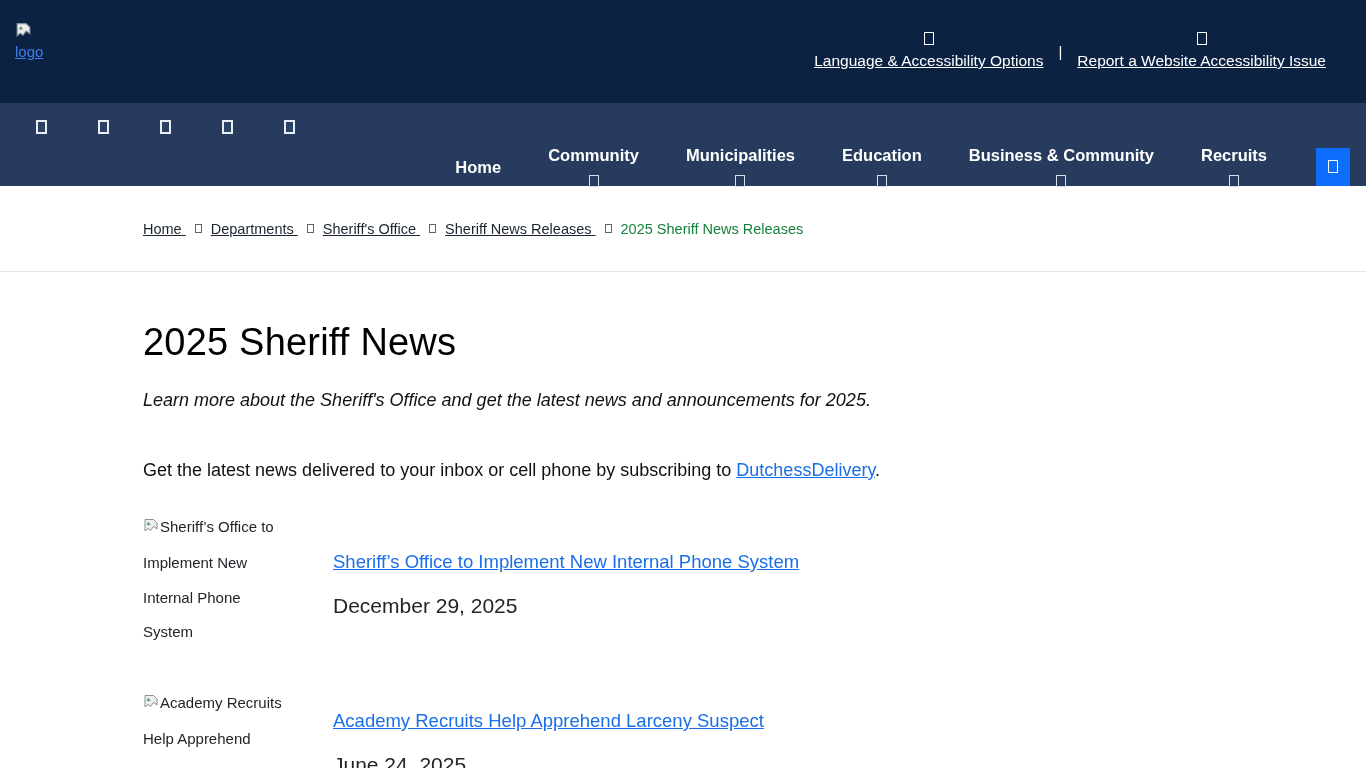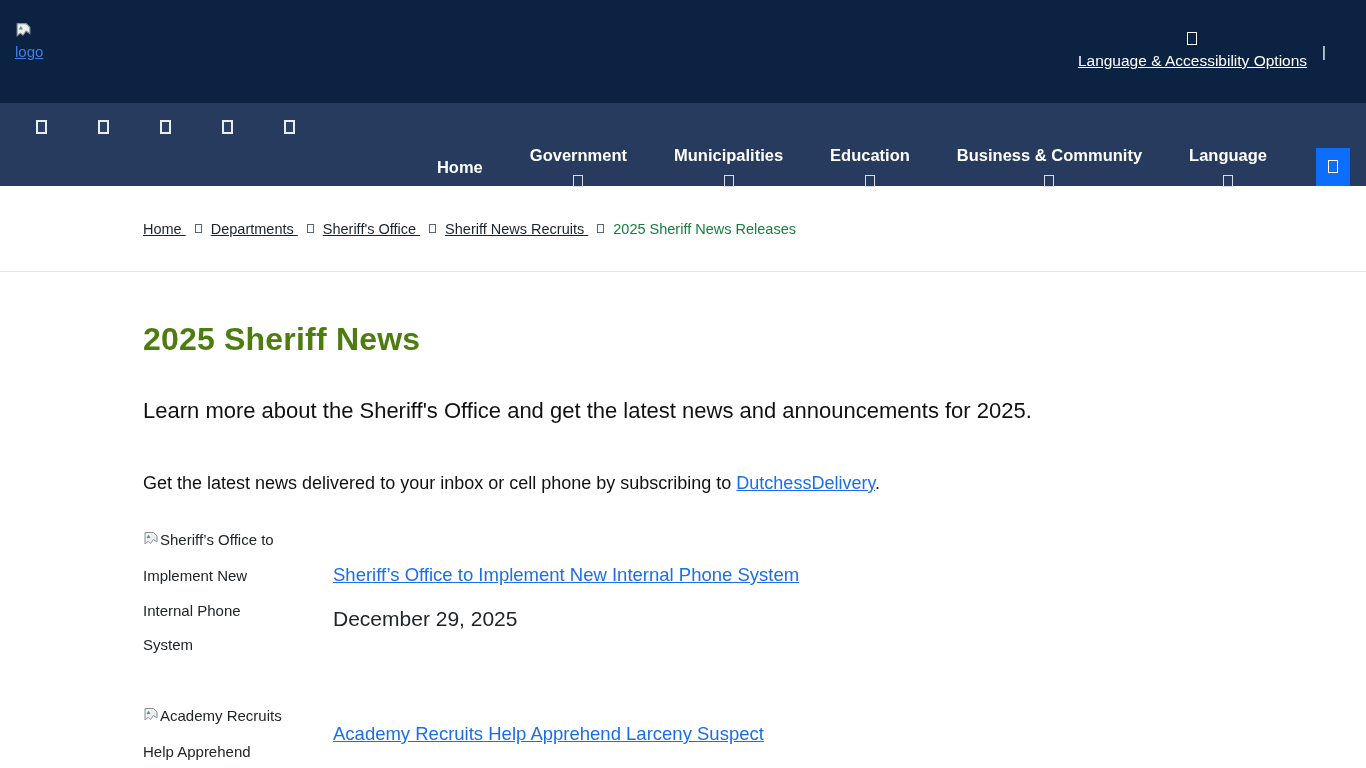--- a/index.html
+++ b/index.html
@@ -76,24 +76,24 @@
   .crumb-link { color: #1a2430; text-decoration: underline; white-space: pre; }
   .crumb-sep {
     display: inline-block; width: 7px; height: 9px;
     border: 1px solid #5a6472; margin: 0 1px;
   }
   .crumb-current { color: #15803d; white-space: pre; }
 
   
   .main { padding: 49px 0 0 143px; }
   .page-title {
-    margin: 0; font-size: 32px; font-weight: 700; color: #4d7c0f;
+    margin: 0; font-size: 38px; font-weight: 400; color: #000000;
     letter-spacing: 0.2px;
   }
-  .intro { margin: 40px 0 0 0; font-size: 22px; color: #111111; }
+  .intro { margin: 26px 0 0 0; font-size: 18px; color: #111111; font-style: italic; }
   .subscribe { margin: 49px 8px 0 0; font-size: 18px; color: #111111; }
   .subscribe a { color: #1a6fe8; text-decoration: underline; }
 
   .news-list { margin-top: 19px; }
   .news-item { display: flex; min-height: 159px; align-items: center; }
   .news-img-alt {
     width: 150px; margin-right: 40px; flex: 0 0 auto;
     font-size: 15px; line-height: 34.5px; color: #212529;
     text-decoration: none;
   }
@@ -119,70 +119,74 @@
       </svg>
     </span>
     <span>logo</span>
   </a>
   <div class="header-links">
     <a class="header-link">
       <span class="tofu"></span>
       <span>Language &amp; Accessibility Options</span>
     </a>
     <span class="header-sep">|</span>
+    <a class="header-link">
+      <span class="tofu"></span>
+      <span>Report a Website Accessibility Issue</span>
+    </a>
   </div>
 </div>
 
 <div class="nav-bar">
   <div class="social-row">
     <span class="social-icon"></span>
     <span class="social-icon"></span>
     <span class="social-icon"></span>
     <span class="social-icon"></span>
     <span class="social-icon"></span>
   </div>
   <div class="menu-row">
     <a class="menu-item">
       <span>Home</span>
     </a>
     <a class="menu-item">
-      <span>Government</span>
+      <span>Community</span>
       <span class="tofu"></span>
     </a>
     <a class="menu-item">
       <span>Municipalities</span>
       <span class="tofu"></span>
     </a>
     <a class="menu-item">
       <span>Education</span>
       <span class="tofu"></span>
     </a>
     <a class="menu-item">
       <span>Business &amp; Community</span>
       <span class="tofu"></span>
     </a>
     <a class="menu-item">
-      <span>Language</span>
+      <span>Recruits</span>
       <span class="tofu"></span>
     </a>
     <button class="search-btn">
       <span class="tofu"></span>
     </button>
   </div>
 </div>
 
 <div class="breadcrumb-section">
   <nav class="breadcrumb">
     <a class="crumb-link">Home </a>
     <span class="crumb-sep"></span>
     <a class="crumb-link">Departments </a>
     <span class="crumb-sep"></span>
     <a class="crumb-link">Sheriff's Office </a>
     <span class="crumb-sep"></span>
-    <a class="crumb-link">Sheriff News Recruits </a>
+    <a class="crumb-link">Sheriff News Releases </a>
     <span class="crumb-sep"></span>
     <span class="crumb-current">2025 Sheriff News Releases</span>
   </nav>
 </div>
 
 <div class="main">
   <h1 class="page-title">2025 Sheriff News</h1>
   <p class="intro">Learn more about the Sheriff's Office and get the latest news and announcements for 2025.</p>
   <p class="subscribe"><span>Get the latest news delivered to your inbox or cell phone by subscribing to </span><a>DutchessDelivery</a><span>.</span></p>
 

